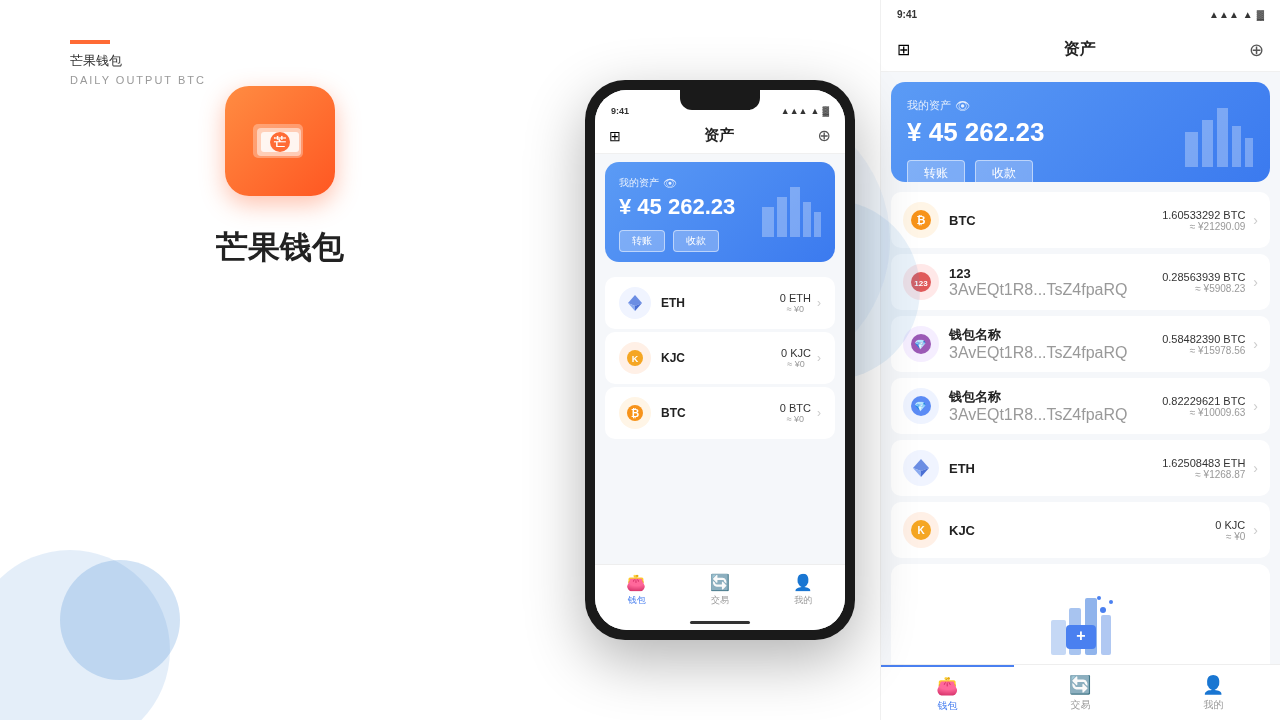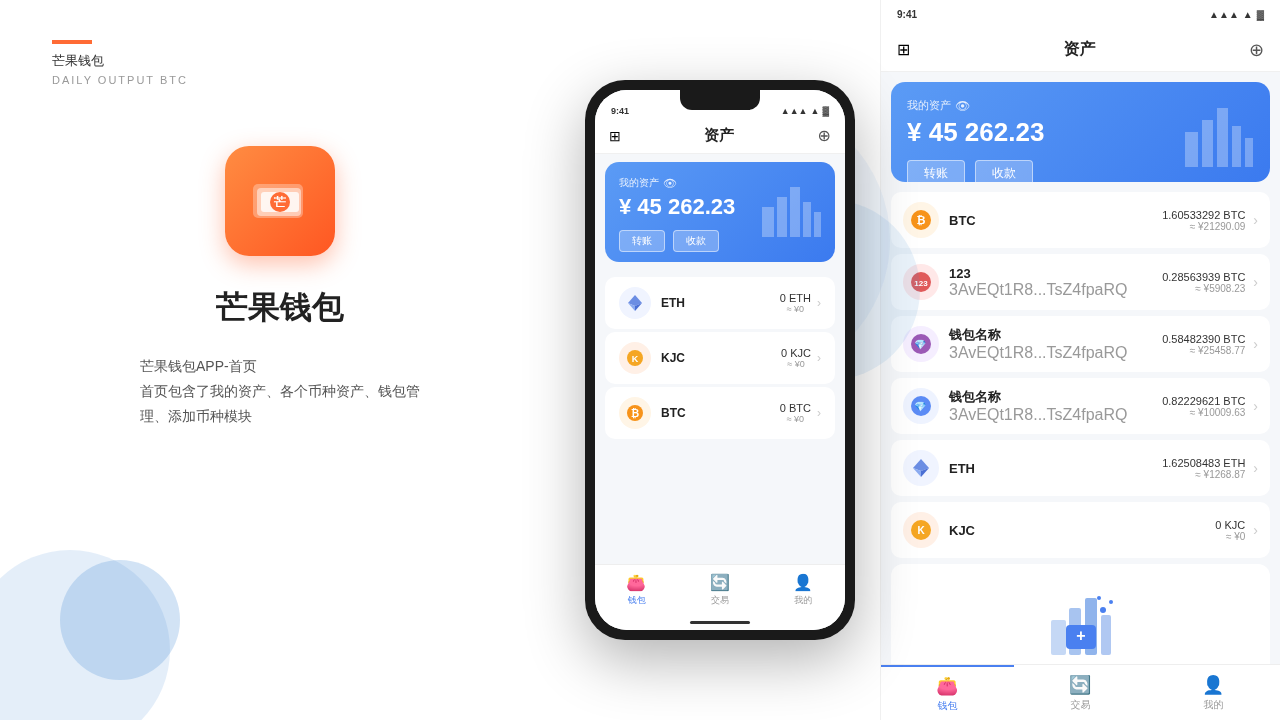--- a/index.html
+++ b/index.html
@@ -13,35 +13,34 @@
     }
 
     
     .left-panel {
       width: 560px;
       height: 720px;
       background: #fff;
       position: relative;
       display: flex;
       flex-direction: column;
-      padding: 40px 52px;
+      padding: 40px 70px;
     }
 
     .brand-line {
       width: 40px;
       height: 4px;
       background: #FF6B35;
       margin-bottom: 8px;
     }
 
     .brand-subtitle {
       font-size: 11px;
       color: #999;
       letter-spacing: 2px;
-      margin-bottom: 60px;
     }
 
     .brand-name-small {
       font-size: 13px;
       color: #333;
       margin-bottom: 4px;
     }
 
     .app-icon {
       width: 110px;
@@ -554,25 +553,20 @@
       <rect x="12" y="22" width="44" height="28" rx="4" fill="rgba(255,255,255,0.5)"></rect>
       <rect x="16" y="26" width="38" height="20" rx="3" fill="white" opacity="0.8"></rect>
 
       <circle cx="35" cy="36" r="10" fill="#FF6B35"></circle>
       <text x="35" y="40" font-size="12" fill="white" text-anchor="middle" font-weight="bold">芒</text>
     </svg>
   </div>
 
   <h1 class="app-title">芒果钱包</h1>
 
-  <div class="app-desc">
-    <span>芒果钱包APP-首页</span><br>
-    <span>首页包含了我的资产、各个币种资产、钱包管</span><br>
-    <span>理、添加币种模块</span>
-  </div>
 
   <div class="blue-blob"></div>
   <div class="blue-blob2"></div>
 </div>
 
 <div class="phone-wrapper">
   <div class="phone-outer">
     <div class="phone-notch"></div>
     <div class="phone-inner">
 
@@ -766,21 +760,21 @@
             <circle cx="11" cy="11" r="10" fill="#9B59B6"></circle>
             <text x="11" y="15" font-size="10" fill="white" text-anchor="middle">💎</text>
           </svg>
       </div>
       <div class="right-coin-info">
         <div class="right-coin-name">钱包名称</div>
         <div class="right-coin-addr">3AvEQt1R8...TsZ4fpaRQ</div>
       </div>
       <div class="right-coin-amount">
         <div>0.58482390 BTC</div>
-        <div class="right-coin-cny">≈ ¥25458.77</div>
+        <div class="right-coin-cny">≈ ¥15978.56</div>
       </div>
       <span class="right-coin-arrow">›</span>
     </div>
 
     <div class="right-coin-item">
       <div class="right-coin-icon blue-color">
         <svg width="22" height="22" viewBox="0 0 22 22">
             <circle cx="11" cy="11" r="10" fill="#5B8BF5"></circle>
             <text x="11" y="15" font-size="10" fill="white" text-anchor="middle">💎</text>
           </svg>

